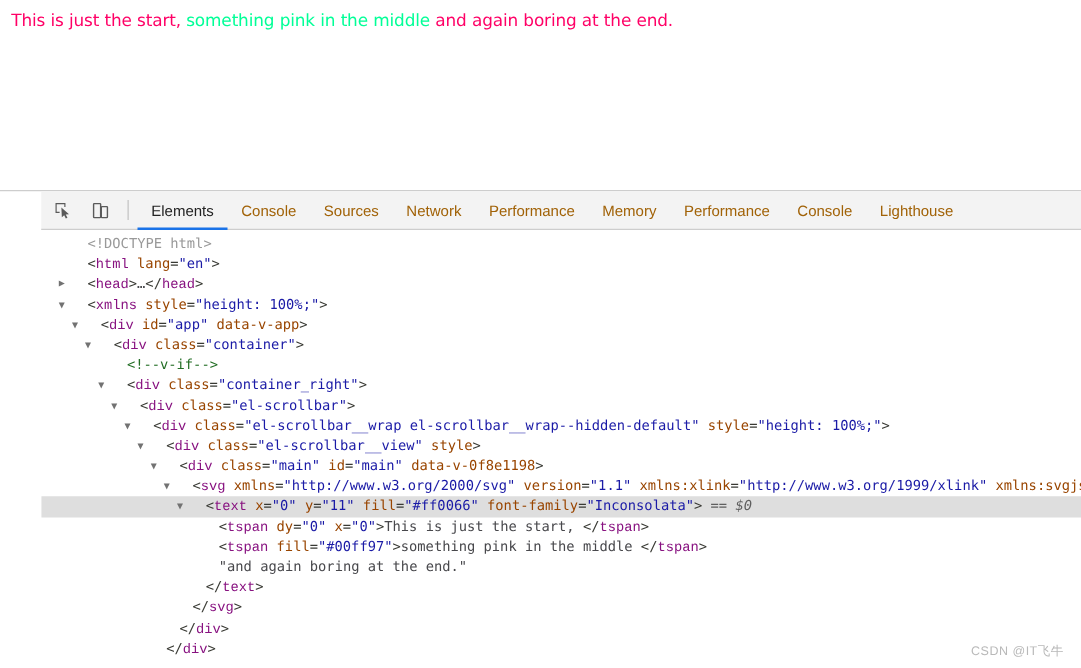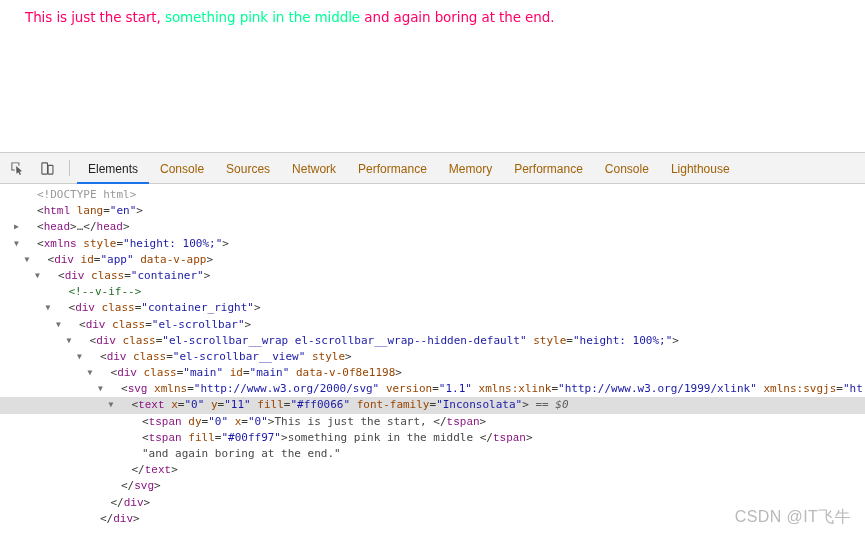--- a/index.html
+++ b/index.html
@@ -11,21 +11,21 @@
     width: 865px;
     height: 534px;
     overflow: hidden;
     font-family: "Liberation Sans", sans-serif;
     position: relative;
   }
 
   
   #page-render {
     position: absolute;
-    left: 16px; top: 0;
+    left: 0; top: 0;
     width: 793px;
     height: 152px;
     background: #ffffff;
     box-sizing: border-box;
   }
   #svg-text-line {
     position: absolute;
     left: 9px;
     top: 9px;
     font-family: "DejaVu Sans", sans-serif;
@@ -38,20 +38,21 @@
   
   #devtools {
     position: absolute;
     left: 0;
     top: 152px;
     width: 865px;
     height: 382px;
     background: #ffffff;
     border-top: 1px solid #cdcdcd;
     box-sizing: border-box;
+    padding-left: 33px;
   }
 
   
   #dt-toolbar {
     position: relative;
     height: 31px;
     background: #f3f3f3;
     border-bottom: 1px solid #cdcdcd;
     display: flex;
     align-items: center;
@@ -135,21 +136,21 @@
   .tri.closed::before { content: "\25B6"; }
   .tri.open::before   { content: "\25BC"; }
   .tri.none::before   { content: ""; }
 
   
   #watermark {
     position: absolute;
     right: 14px;
     bottom: 6px;
     font-family: "Liberation Sans", sans-serif;
-    font-size: 16px;
+    font-size: 10px;
     color: #b9b9b9;
     letter-spacing: 0.4px;
     z-index: 8;
   }
 </style>
 </head>
 <body>
 
 <div id="page-render">
   <div id="svg-text-line"><span style="color: rgb(255, 0, 102);">This is just the start, </span><span style="color: rgb(0, 255, 151);">something pink in the middle </span><span style="color: rgb(255, 0, 102);">and again boring at the end.</span></div>

